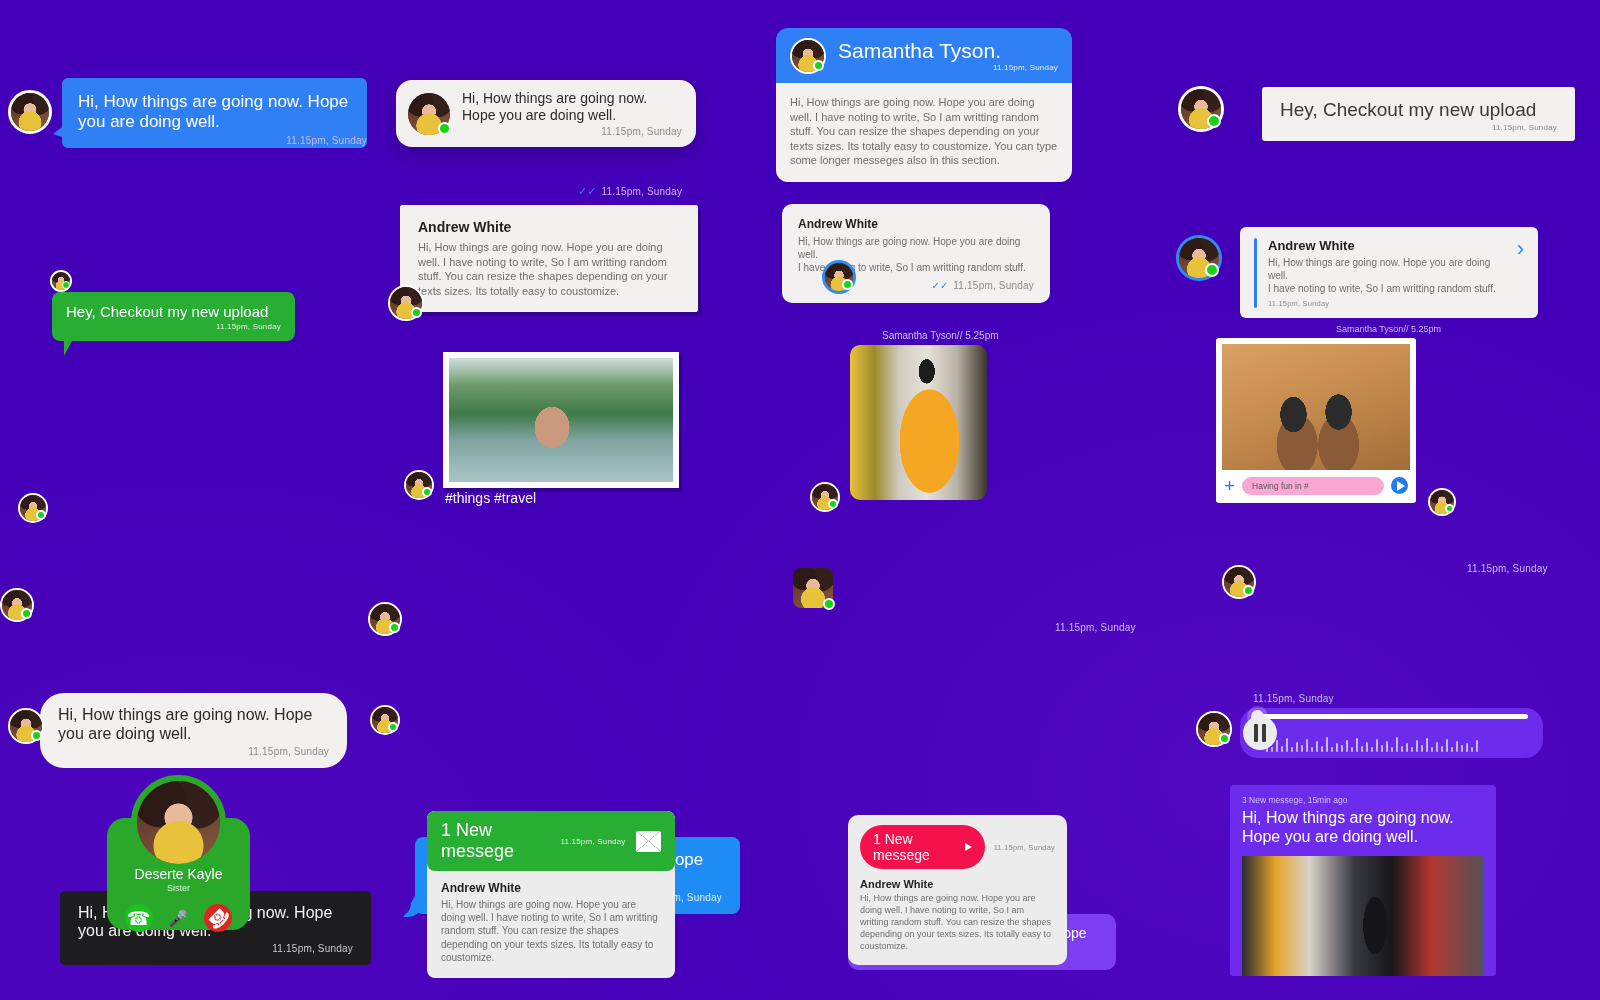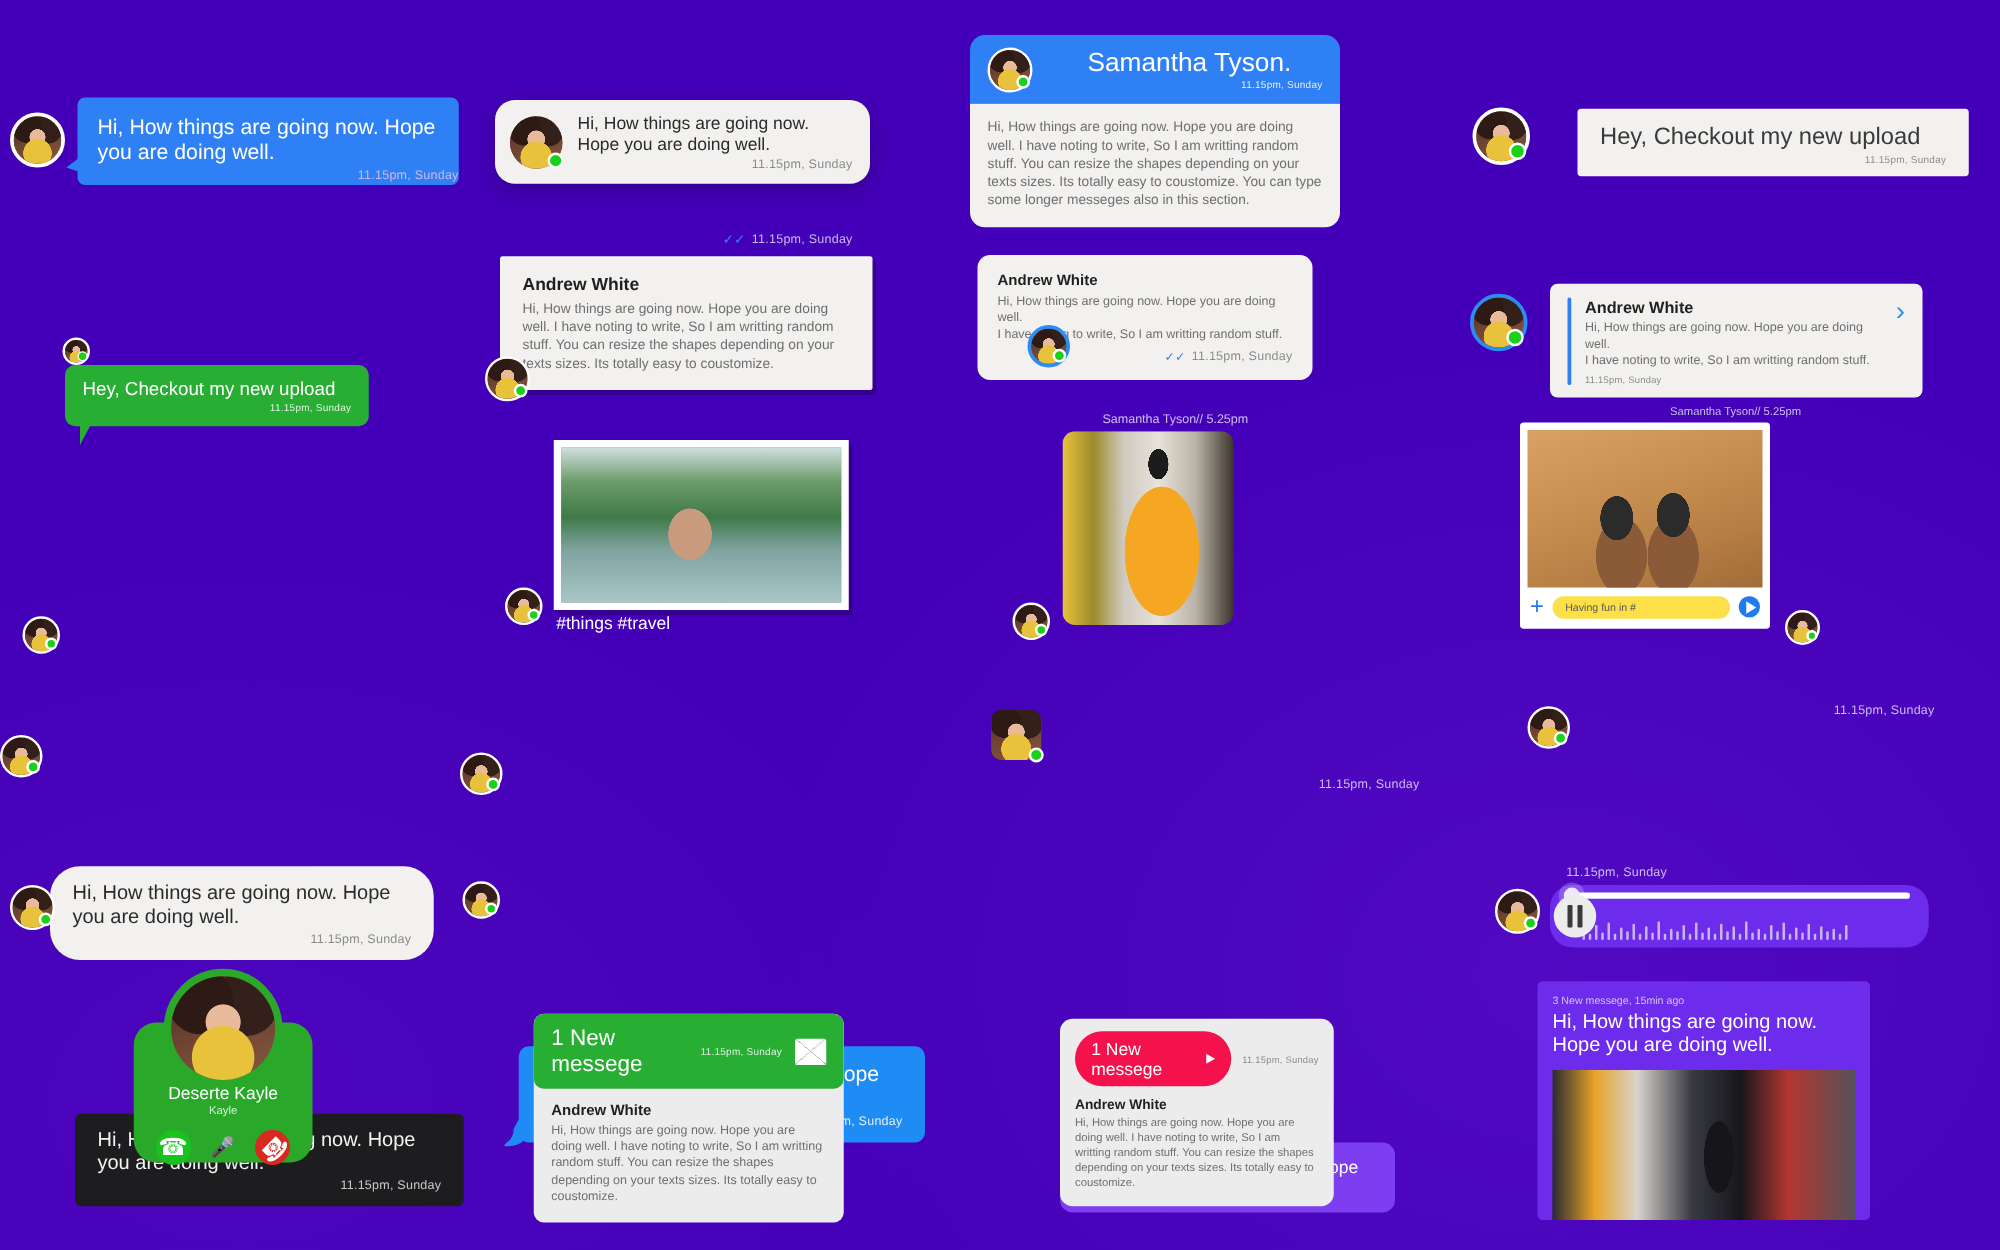--- a/index.html
+++ b/index.html
@@ -273,21 +273,21 @@
       <span class="dot" style="width:11px;height:11px;"></span>
     </div>
   </div>
   <div class="item bubble b-dark" style="left:60px; top:697px; width:311px; padding:13px 18px 11px; border-radius:5px;">
     <div class="msg-text" style="font-size:16px;">Hi, How things are going now. Hope you are doing well.</div>
     <div class="time" style="text-align:right; margin-top:2px; color:#c9c9c9;">11.15pm, Sunday</div>
   </div>
 
   <div class="item call-card" style="left:107px; top:818px; width:143px; height:112px;">
     <div style="margin-top:48px; text-align:center; color:#fff; font-size:14px;">Deserte Kayle</div>
-    <div style="text-align:center; color:#d8f5d8; font-size:9px; margin-top:1px;">Kayle</div>
+    <div style="text-align:center; color:#d8f5d8; font-size:9px; margin-top:1px;">Sister</div>
     <div style="display:flex; justify-content:center; align-items:center; gap:16px; margin-top:11px;">
       <div class="call-btn call-accept" style="width:28px;height:28px;">
         <span class="handset">☎</span>
       </div>
       <span class="mic">🎤</span>
       <div class="call-btn call-end" style="width:28px;height:28px;">
         <span class="handset" style="transform:rotate(135deg); display:inline-block;">☎</span>
       </div>
     </div>
   </div>
@@ -365,21 +365,21 @@
     </div>
   </div>
 
   <div class="item" style="left:776px; top:28px; width:296px; border-radius:12px; overflow:hidden;">
     <div style="background:#2f80f5; padding:10px 14px 9px; display:flex; align-items:center; gap:12px;">
       <div class="avatar ring-white" style="width:36px;height:36px;border-width:2px;">
         <div class="face"></div>
         <span class="dot" style="width:11px;height:11px;"></span>
       </div>
       <div style="flex:1;">
-        <div style="color:#fff; font-size:21px; line-height:1.05;margin-left:32px;">Samantha Tyson.</div>
+        <div style="color:#fff; font-size:21px; line-height:1.05;">Samantha Tyson.</div>
         <div class="time time-lite" style="text-align:right; font-size:8px; margin-top:1px;">11.15pm, Sunday</div>
       </div>
     </div>
     <div style="background:#f2f1ef; padding:12px 14px 14px;">
       <div class="body-txt" style="font-size:11px;">Hi, How things are going now. Hope you are doing well. I have noting to write, So I am writting random stuff. You can resize the shapes depending on your texts sizes. Its totally easy to coustomize. You can type some longer messeges also in this section.</div>
     </div>
   </div>
 
   <div class="item b-white" style="left:782px; top:204px; width:268px; padding:13px 16px 12px; border-radius:10px;">
     <div class="name" style="font-size:12px; margin-bottom:4px;">Andrew White</div>
@@ -455,21 +455,21 @@
       <div class="time time-dim" style="margin-top:3px; font-size:7.5px;">11.15pm, Sunday</div>
     </div>
     <div class="chev" style="font-size:22px; line-height:1;">›</div>
   </div>
 
   <div class="item" style="left:1336px; top:324px; font-size:9px; color:#cdbdf2;">Samantha Tyson// 5.25pm</div>
   <div class="item" style="left:1216px; top:338px; width:200px; background:#ffffff; border-radius:3px; padding:6px 6px 0;">
     <div class="photo photo-sand" style="width:188px;height:126px;"></div>
     <div style="display:flex; align-items:center; gap:7px; padding:6px 2px 8px;">
       <span class="plus" style="font-size:19px;">+</span>
-      <div style="flex:1; background:#fde047; border-radius:999px; padding:4px 10px; font-size:8.5px; color:#585858;">Having fun in #</div>
+      <div style="flex:1; background:#f9a8d4; border-radius:999px; padding:4px 10px; font-size:8.5px; color:#585858;">Having fun in #</div>
       <span class="circle-send" style="width:17px;height:17px;">
           <i class="t"></i>
         </span>
     </div>
   </div>
   <div class="item" style="left:1428px; top:488px;">
     <div class="avatar ring-white" style="width:28px;height:28px;border-width:2px;">
       <div class="face"></div>
       <span class="dot" style="width:9px;height:9px;"></span>
     </div>

